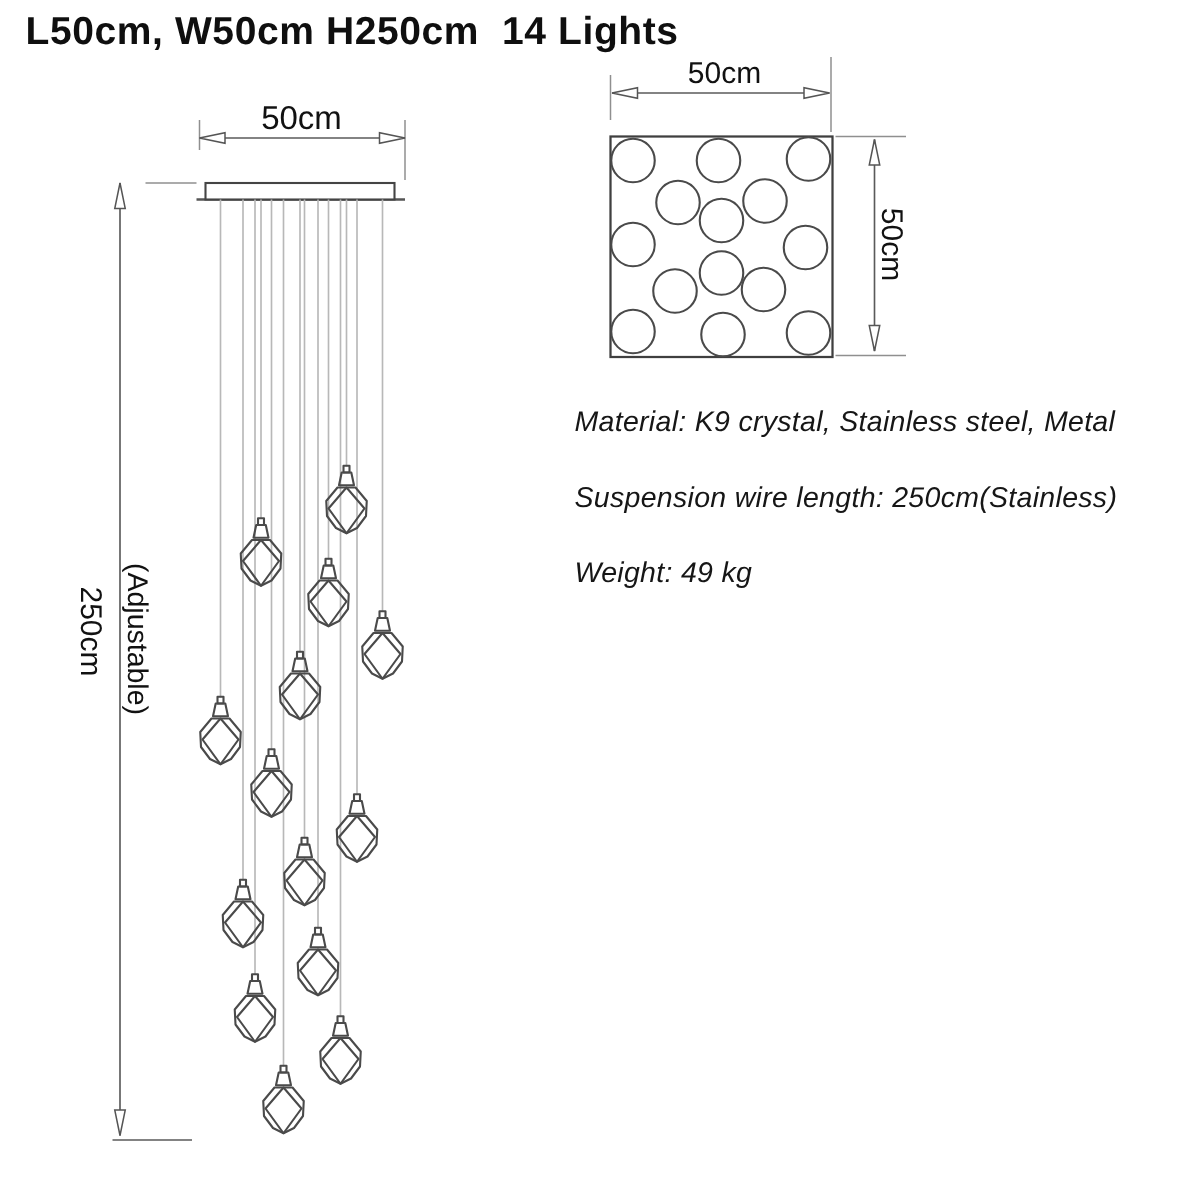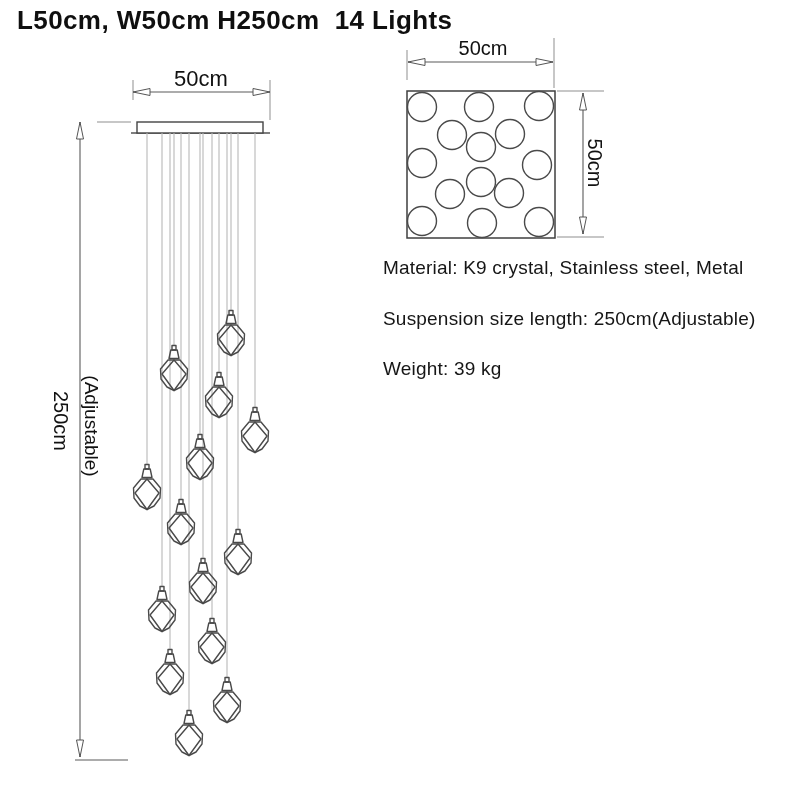--- a/index.html
+++ b/index.html
@@ -2,21 +2,21 @@
 <html><head>
 <meta charset="utf-8">
 <style>
   html,body{margin:0;padding:0;background:#fff;}
   body{width:800px;height:800px;overflow:hidden;
        font-family:"Liberation Sans","DejaVu Sans",sans-serif;color:#111;}
   .page{position:relative;width:683px;height:800px;background:#fff;}
   .title{position:absolute;left:17px;top:5px;font-size:26px;font-weight:bold;
          letter-spacing:.4px;white-space:pre;color:#0f0f0f;}
   svg.diagram{position:absolute;left:0;top:0;}
-  .specs{position:absolute;left:383px;top:243px;width:410px;}
+  .specs{position:absolute;left:383px;top:257px;width:410px;font-style:italic;}
   .spec-line{height:50.4px;display:flex;align-items:center;font-size:19px;
              color:#161616;letter-spacing:.2px;white-space:pre;}
   
   .ln{fill:none;stroke:#4a4a4a;stroke-width:1.4;stroke-linejoin:round;}
   .wire{stroke:#b8b8b8;stroke-width:1.1;}
   .circ{fill:none;stroke:#4a4a4a;stroke-width:1.4;}
   .square{fill:none;stroke:#3f3f3f;stroke-width:1.5;}
   .plate{fill:#fff;stroke:#444;stroke-width:1.4;}
   .plate-base{stroke:#555;stroke-width:1.6;}
   .dim{stroke:#5a5a5a;stroke-width:1.1;fill:none;}
@@ -188,16 +188,16 @@
       <line class="ext" x1="557" y1="237" x2="604" y2="237"></line>
       <line class="dim" x1="583" y1="93" x2="583" y2="234"></line>
       <polygon class="arrowhead" points="583,93 579.5,110 586.5,110"></polygon>
       <polygon class="arrowhead" points="583,234 579.5,217 586.5,217"></polygon>
       <text class="dim-label" transform="translate(588,163) rotate(90)" text-anchor="middle" font-size="20">50cm</text>
     </g>
   </svg>
 
   <div class="specs">
     <div class="spec-line">Material: K9 crystal, Stainless steel, Metal</div>
-    <div class="spec-line">Suspension size length: 250cm(Adjustable)</div>
-    <div class="spec-line">Weight: 39 kg</div>
+    <div class="spec-line">Suspension wire length: 250cm(Stainless)</div>
+    <div class="spec-line">Weight: 49 kg</div>
   </div>
 </div>
 
 </body></html>

